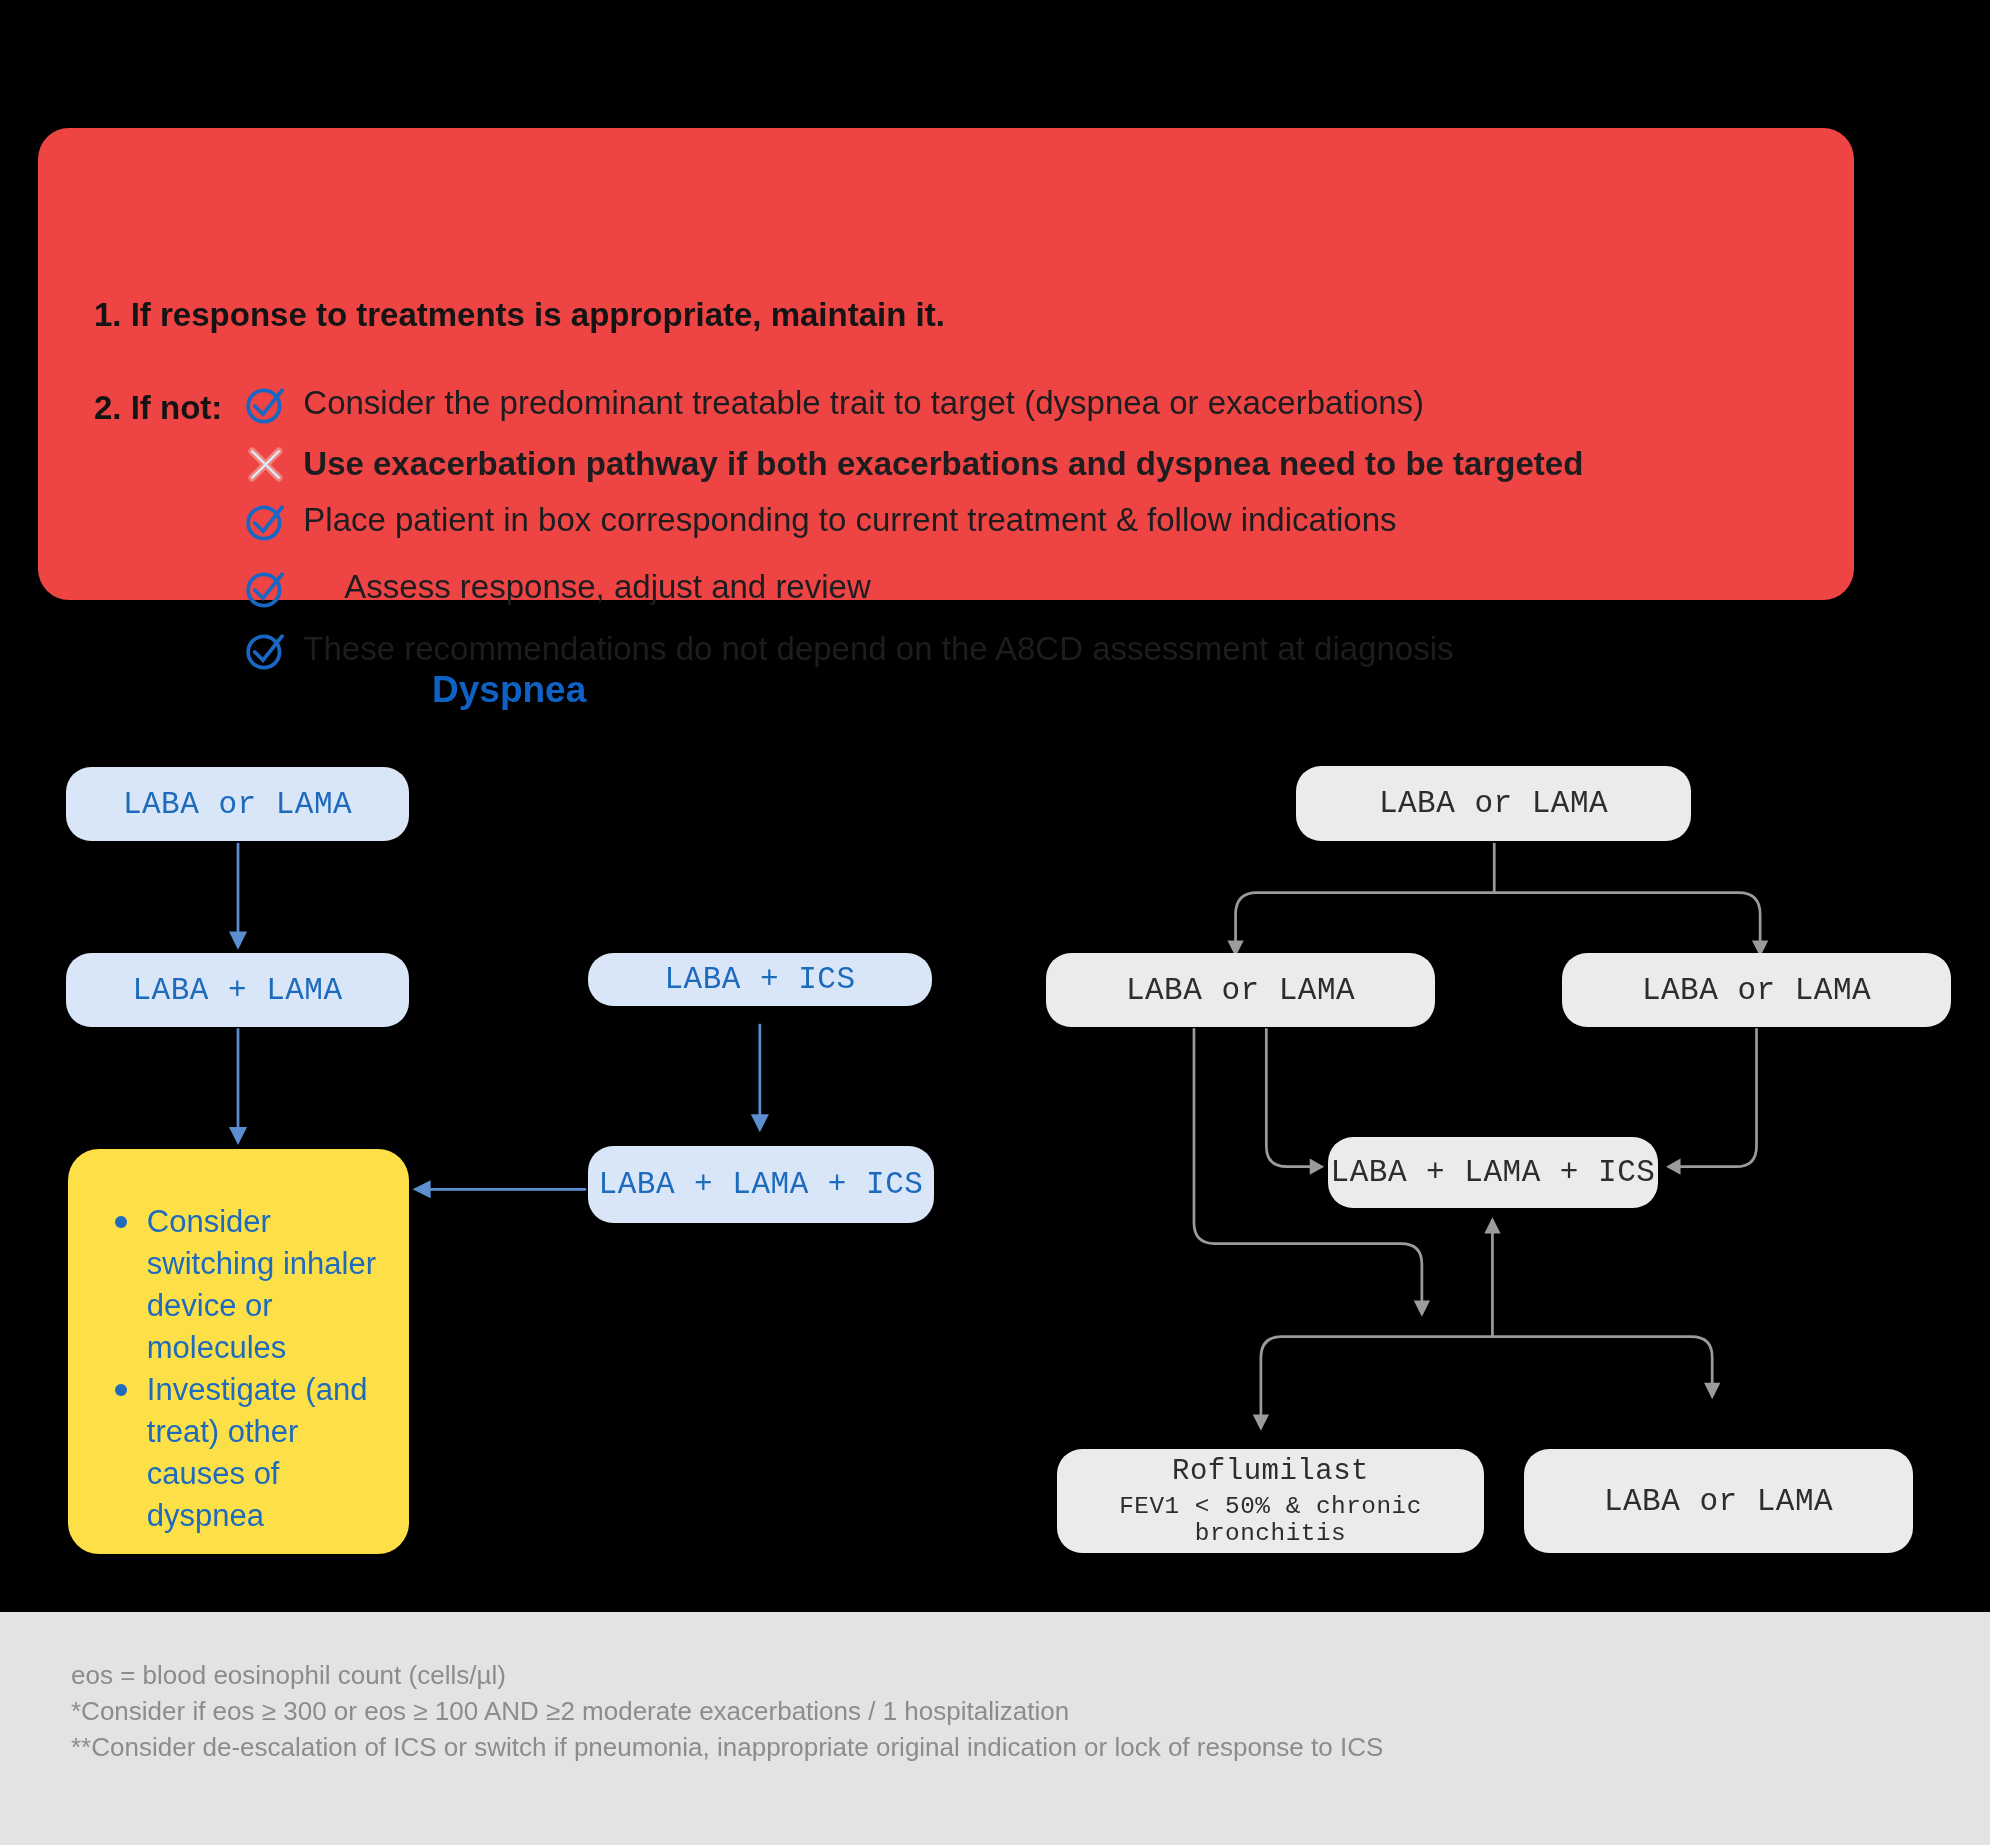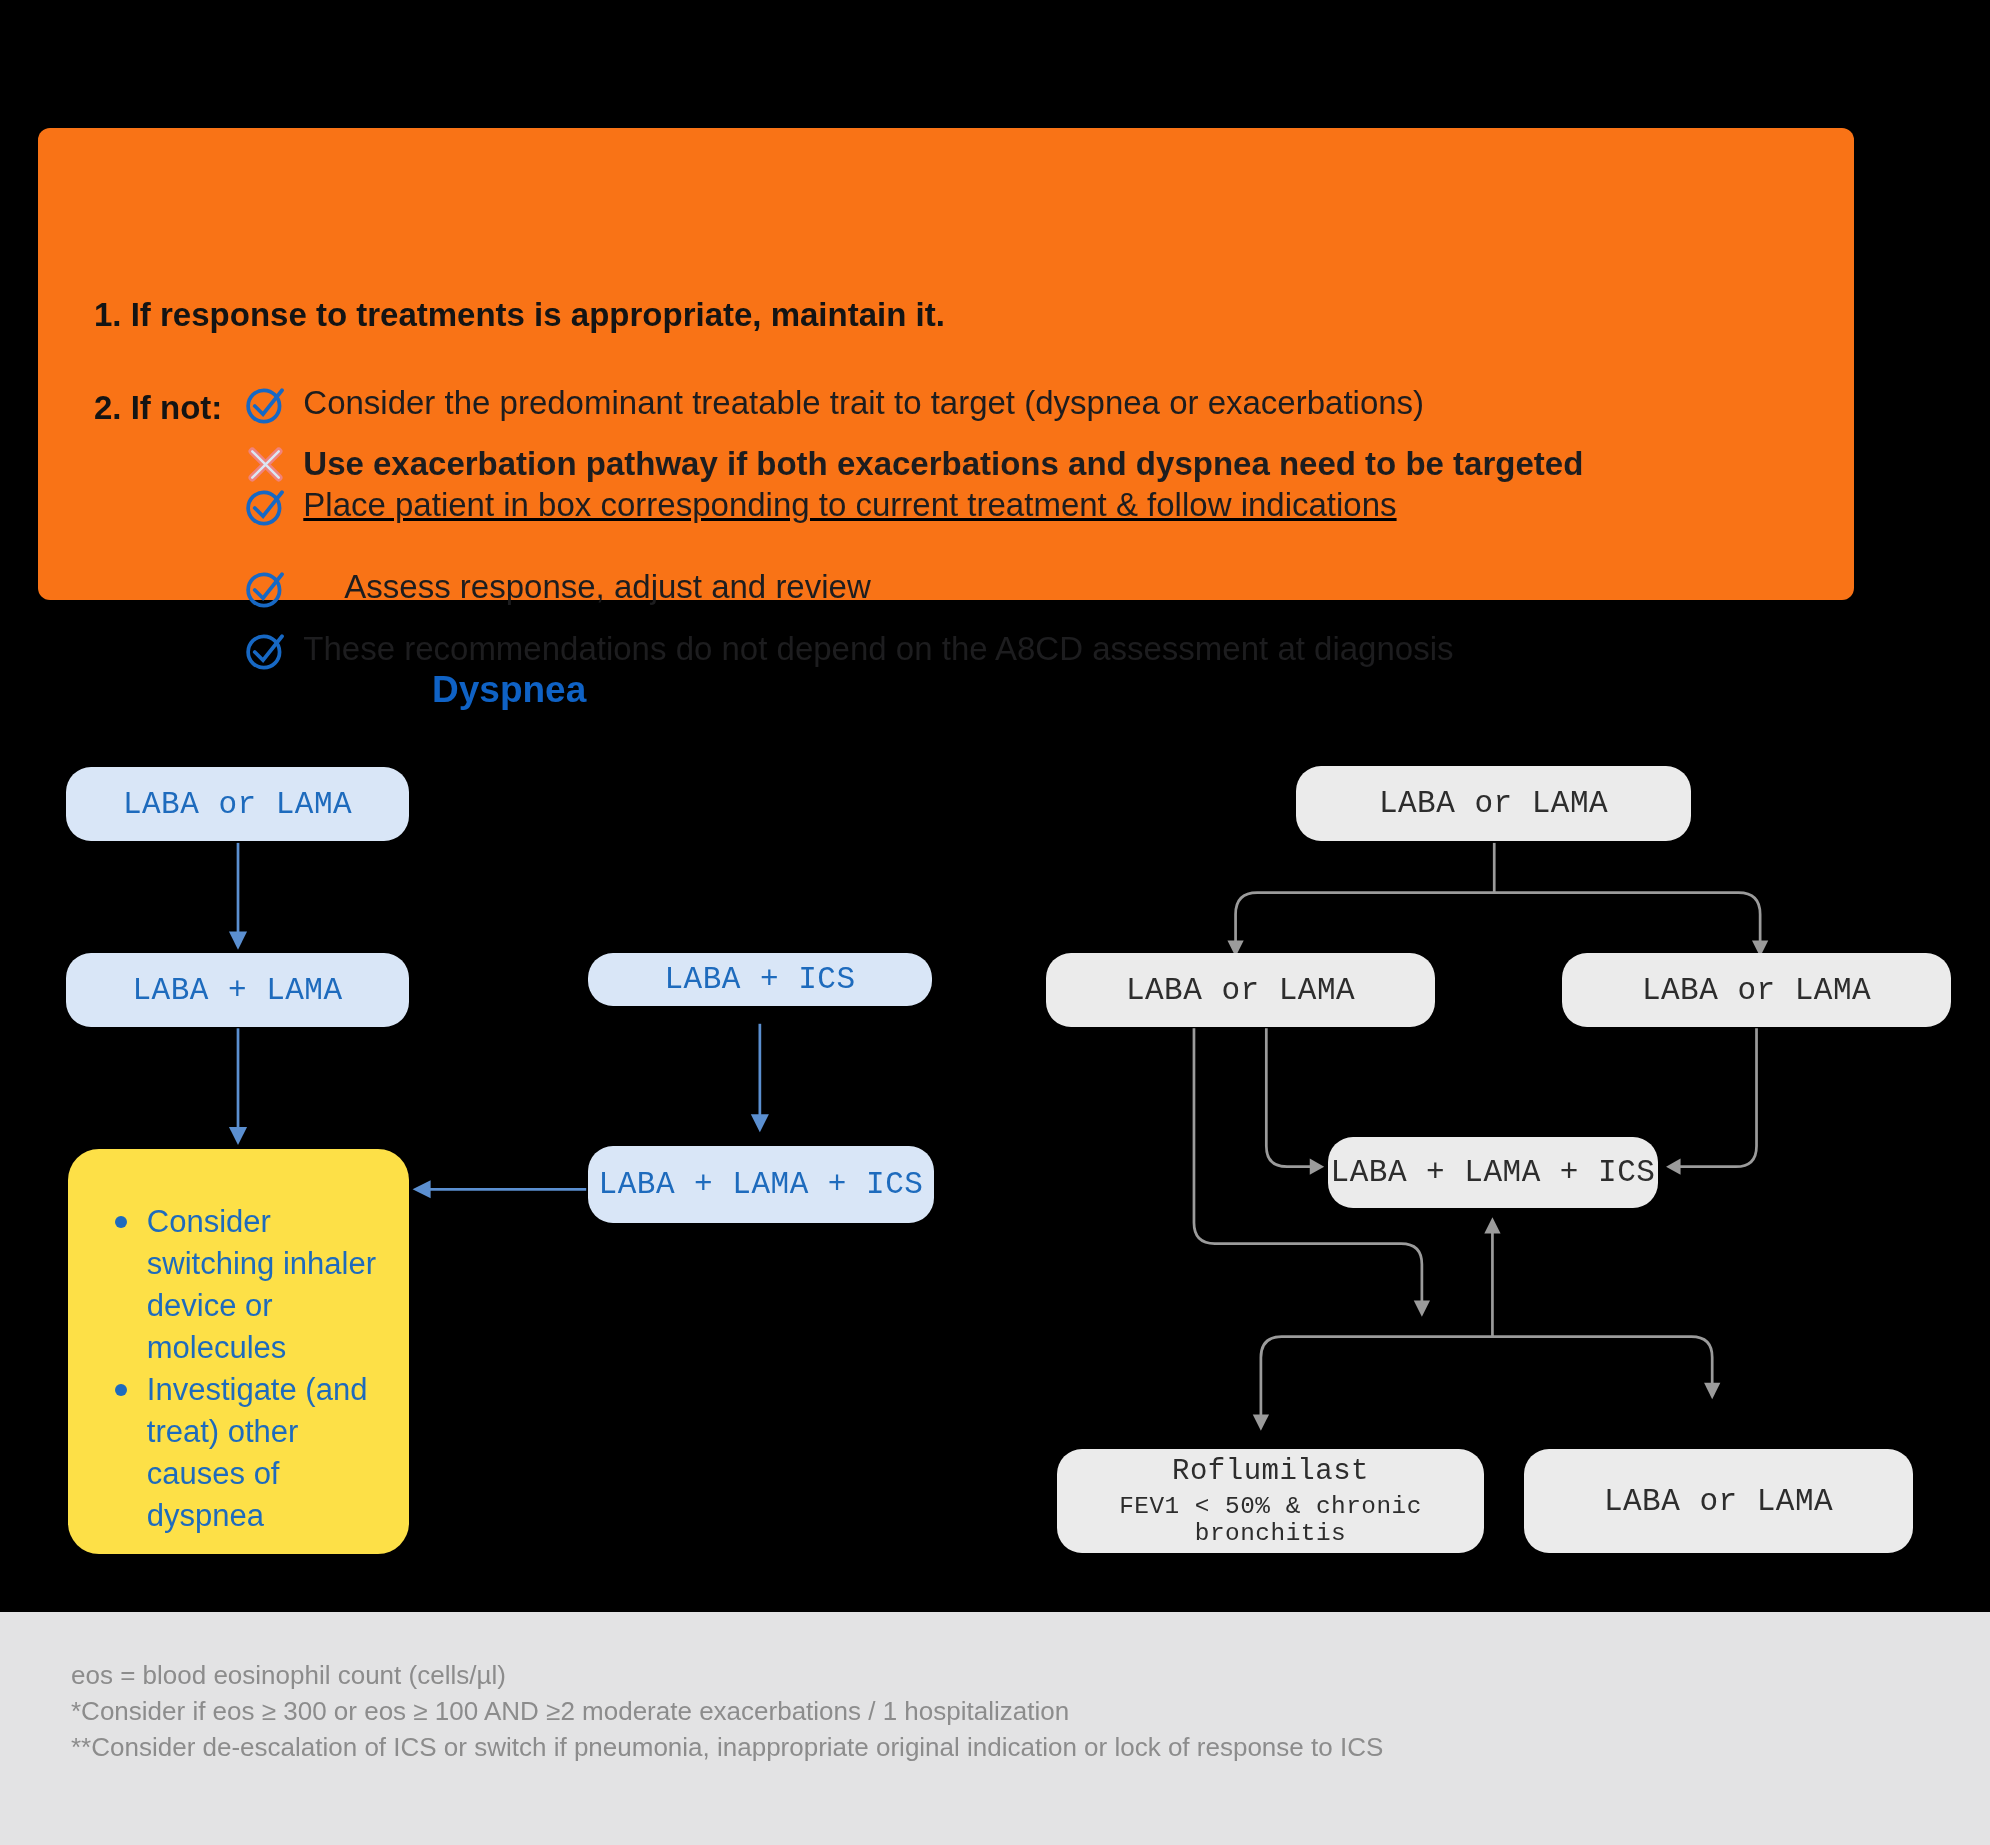--- a/index.html
+++ b/index.html
@@ -1,21 +1,21 @@
 <!DOCTYPE html>
 <html style="font-size:14.5px"><head>
 <meta charset="utf-8">
 <style>
   html,body{margin:0;padding:0;background:#000;}
   #page{position:relative;width:1990px;height:1845px;background:#000;overflow:hidden;
         font-family:"Liberation Sans","DejaVu Sans",sans-serif;}
 
   
   .info-panel{position:absolute;left:38px;top:128px;width:1816px;height:472px;
-              background:#f97316;border-radius:12px;}
+              background:#ef4444;border-radius:31px;}
   .info-line1{position:absolute;left:56px;top:168px;font-size:33px;font-weight:bold;color:#141414;}
   .info-ifnot{position:absolute;left:56px;top:261px;font-size:33px;font-weight:bold;color:#141414;}
   .info-row{position:absolute;left:206px;display:flex;align-items:center;height:54px;}
   .info-row .txt{font-size:33px;color:#1d1d1f;margin-left:16.3px;white-space:nowrap;}
   .mini-icon{width:43px;height:43px;flex:none;}
 
   
   .flow-title{position:absolute;left:432px;top:669px;font-size:37px;font-weight:bold;color:#0f62c5;}
 
   
@@ -57,21 +57,21 @@
     </div>
 
     <div class="info-row" style="top:309px;font-weight:bold;">
       <svg class="mini-icon" viewBox="0 0 52 52">
         <path d="M10 10 L42 42 M42 10 L10 42" fill="none" stroke="#f0837c" stroke-width="9" stroke-linecap="round"></path>
         <path d="M10 10 L42 42 M42 10 L10 42" fill="none" stroke="#dbe7f4" stroke-width="3" stroke-linecap="round"></path>
       </svg>
       <span class="txt">Use exacerbation pathway if both exacerbations and dyspnea need to be targeted</span>
     </div>
 
-    <div class="info-row" style="top:350px;text-decoration:underline;">
+    <div class="info-row" style="top:365px;">
       <svg class="mini-icon" viewBox="0 0 52 52">
         <circle cx="24" cy="29" r="19" fill="none" stroke="#1768c4" stroke-width="4.5"></circle>
         <path d="M13 29 L23 39 L46 10" fill="none" stroke="#1768c4" stroke-width="4.5" stroke-linecap="round"></path>
       </svg>
       <span class="txt">Place patient in box corresponding to current treatment &amp; follow indications</span>
     </div>
 
     <div class="info-row" style="top:432px;gap:41px;">
       <svg class="mini-icon" viewBox="0 0 52 52">
         <circle cx="24" cy="29" r="19" fill="none" stroke="#1768c4" stroke-width="4.5"></circle>

